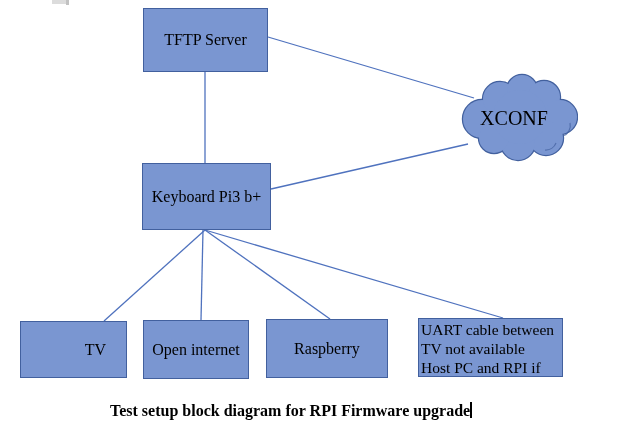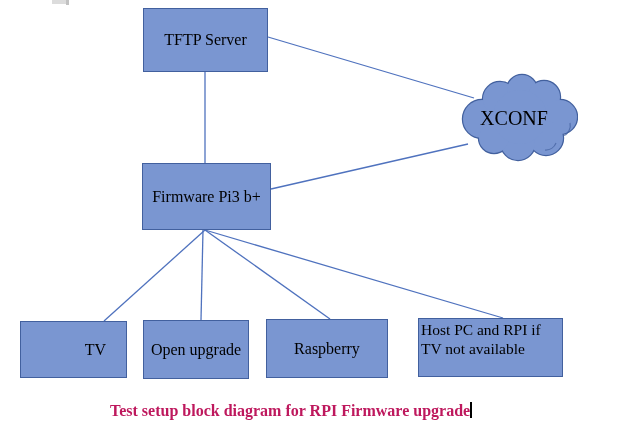--- a/index.html
+++ b/index.html
@@ -62,21 +62,21 @@
   .cloud-body circle{fill:var(--node-fill);stroke:var(--node-border);stroke-width:2.4;}
   .cloud-cover circle{fill:var(--node-fill);stroke:none;}
   .cloud-detail path{fill:none;stroke:var(--node-border);stroke-width:1.2;opacity:.7;}
   .cloud-label{
     position:absolute;left:0;top:0;width:112px;height:90px;
     display:flex;align-items:center;justify-content:center;
     color:var(--label-text);font-size:20px;
   }
   .caption{
     position:absolute;left:110px;top:402px;
-    font-size:16px;font-weight:bold;color:#be185d;
+    font-size:16px;font-weight:bold;color:#000000;
     white-space:nowrap;
     z-index:2;
   }
   .text-cursor{
     display:inline-block;
     width:2px;height:16px;
     background:#000000;
     vertical-align:-2px;
   }
   .ui-artifact-bar{
@@ -104,21 +104,21 @@
     <line x1="203" y1="230" x2="201" y2="320"></line>
     <line x1="205" y1="230" x2="330" y2="319"></line>
     <line x1="205" y1="230" x2="503" y2="318"></line>
   </svg>
 
   <div class="node node-tftp">
     <span>TFTP Server</span>
   </div>
 
   <div class="node node-rpi">
-    <span>Firmware Pi3 b+</span>
+    <span>Keyboard Pi3 b+</span>
   </div>
 
   <div class="cloud-wrap">
     <svg width="120" height="90" viewBox="0 0 120 90">
       <g class="cloud-body">
         <circle cx="24" cy="46" r="19"></circle>
         <circle cx="42" cy="26" r="17"></circle>
         <circle cx="64" cy="17" r="15"></circle>
         <circle cx="86" cy="24" r="16"></circle>
         <circle cx="102" cy="44" r="17"></circle>
@@ -144,29 +144,30 @@
       </g>
     </svg>
     <div class="cloud-label">XCONF</div>
   </div>
 
   <div class="node node-tv">
     <span>TV</span>
   </div>
 
   <div class="node node-internet">
-    <span>Open upgrade</span>
+    <span>Open internet</span>
   </div>
 
   <div class="node node-keyboard">
     <span>Raspberry</span>
   </div>
 
   <div class="node node-uart">
+    <span>UART cable between</span>
+    <span>TV not available</span>
     <span>Host PC and RPI if</span>
-    <span>TV not available</span>
   </div>
 
   <div class="caption">
     <span>Test setup block diagram for RPI Firmware upgrade</span><span class="text-cursor"></span>
   </div>
 
 </div>
 
 </body></html>

